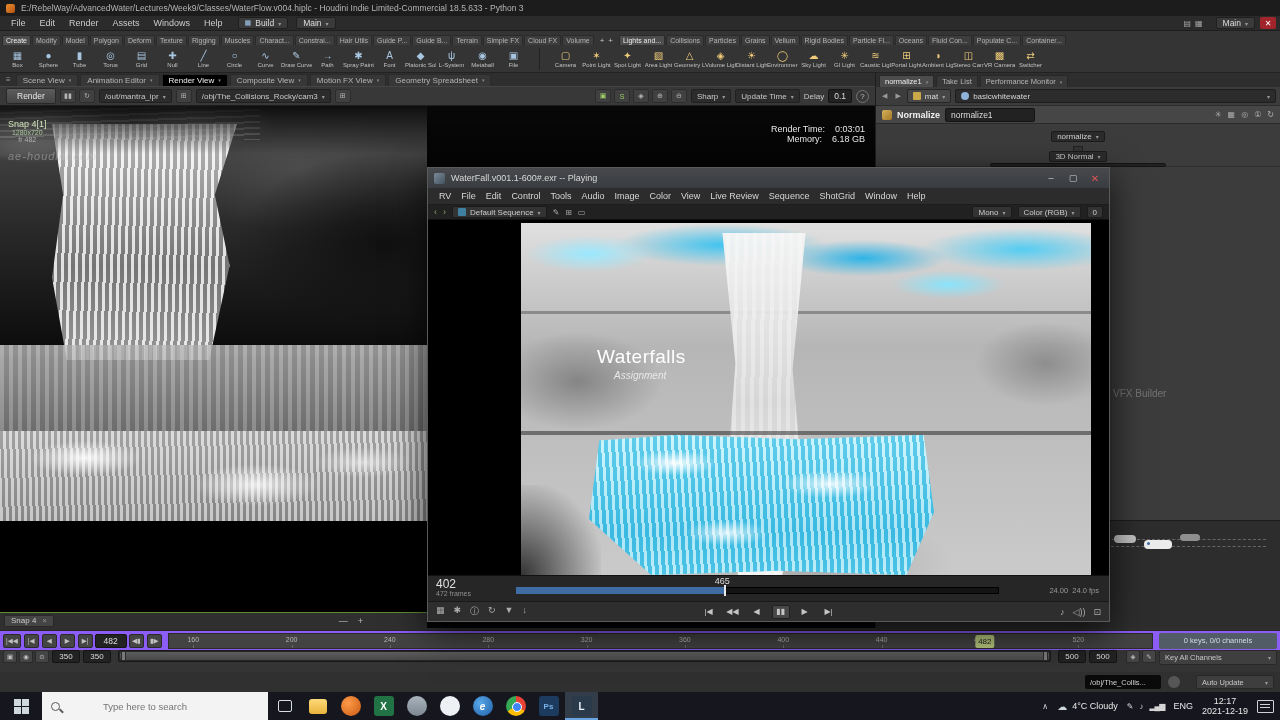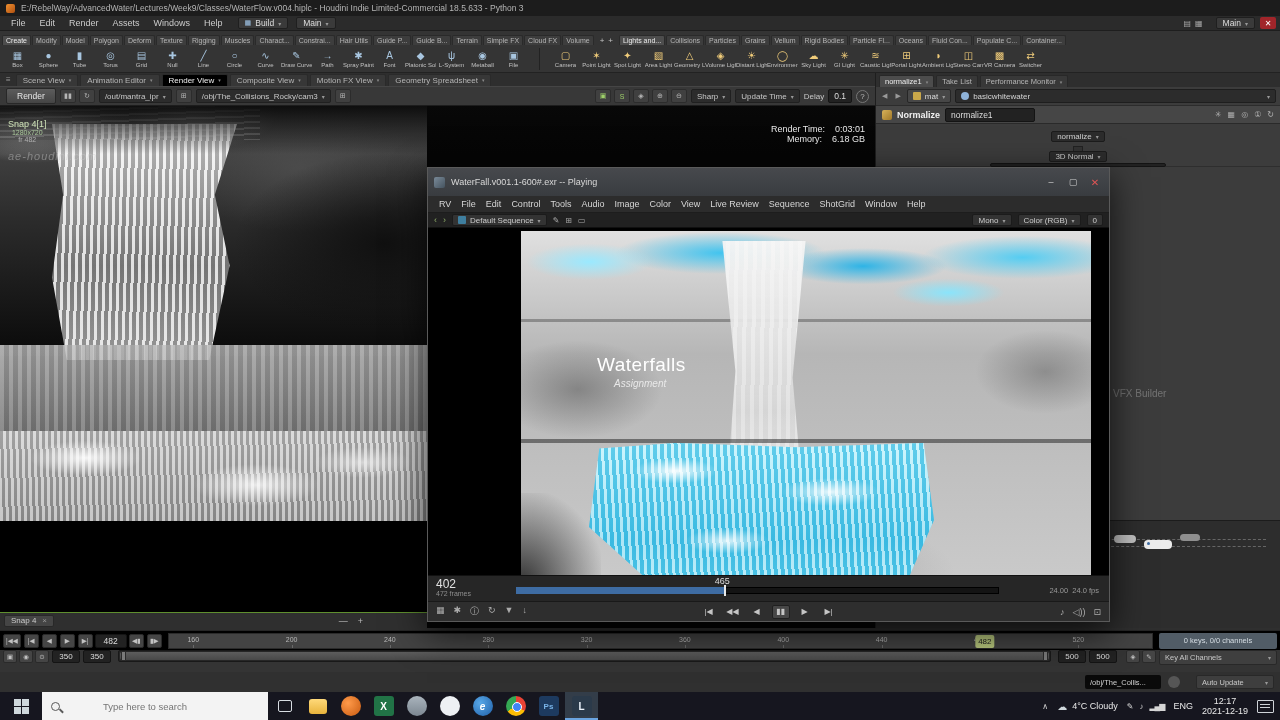--- a/index.html
+++ b/index.html
@@ -116,21 +116,21 @@
 .rp-dd{display:flex;align-items:center;gap:4px;background:#2c2c2c;border:1px solid #1c1c1c;border-radius:2px;font-size:8px;color:#d0d0d0;padding:0 5px;height:13px;}
 .rp-op{font-size:8px;color:#aaa;background:#333;border:1px solid #222;padding:0 2px;height:13px;line-height:13px;}
 .rp-path{width:176px;font-size:7.5px;white-space:nowrap;overflow:hidden;height:13px;line-height:11px;}
 .rp-body{height:352px;border-top:1px solid #2e2e2e;margin-top:4px;}
 .network{position:absolute;left:0;top:447px;width:405px;height:108px;background:#2d2d2d;border-top:1px solid #1c1c1c;overflow:hidden;}
 .wire{position:absolute;border-top:1px dashed rgba(160,160,160,.5);}
 .nnode{position:absolute;border-radius:4px;}
 .nnode .dot{position:absolute;left:3px;top:2px;width:3px;height:3px;border-radius:50%;background:#3e6ca3;}
 
 
-.playbar{left:0;top:630px;width:1280px;height:20px;background:#000000;display:flex;align-items:center;gap:2px;padding:0 3px;border-top:1px solid #262626;z-index:2;}
+.playbar{left:0;top:630px;width:1280px;height:20px;background:#8b5cf6;display:flex;align-items:center;gap:2px;padding:0 3px;border-top:1px solid #262626;z-index:2;}
 .tbtn{min-width:15px;height:14px;background:#454545;border:1px solid #2a2a2a;border-radius:2px;color:#c2c2c2;font-size:6.5px;display:flex;align-items:center;justify-content:center;padding:0 2px;}
 .tbtn.sm{min-width:14px;height:13px;}
 .frame-field{min-width:32px;text-align:center;}
 .ruler{position:relative;flex:1;height:16px;background:#434343;border:1px solid #2b2b2b;margin:0 4px;overflow:hidden;}
 .tick{position:absolute;top:2px;transform:translateX(-50%);font-size:7px;color:#b8b8b8;}
 .tickline{position:absolute;top:11px;height:4px;width:1px;background:#6a6a6a;}
 .marker{position:absolute;top:1px;transform:translateX(-50%);background:#b9c97e;color:#1d1d1d;font-size:8px;padding:0 3px;border-radius:2px;height:13px;line-height:13px;}
 .keysbox{width:118px;height:16px;background:#515c66;color:#d5dde3;font-size:7.5px;display:flex;align-items:center;justify-content:center;border-radius:2px;}
 .rangebar{left:0;top:650px;width:1280px;height:22px;background:#343434;display:flex;align-items:flex-start;gap:3px;padding:0 3px;z-index:2;}
 #rb-icons{display:flex;gap:2px;}
@@ -139,21 +139,21 @@
 .range-fill{position:absolute;left:1px;right:1px;top:1px;bottom:1px;background:linear-gradient(180deg,#5d5d5d,#484848);border-radius:2px;}
 .range-handle{position:absolute;top:0;width:5px;height:10px;background:#7a7a7a;border:1px solid #2a2a2a;}
 .keyall{width:118px;height:15px;background:#3f3f3f;border:1px solid #282828;color:#c8c8c8;font-size:7.5px;display:flex;align-items:center;justify-content:space-between;padding:0 5px;border-radius:2px;}
 .statusstrip{left:0;top:672px;width:1280px;height:20px;background:#303030;z-index:2;}
 .obj-pill{position:absolute;left:1085px;top:3px;width:76px;height:14px;background:#0a0a0a;color:#cfcfcf;font-size:7.5px;display:flex;align-items:center;padding:0 5px;border-radius:2px;white-space:nowrap;overflow:hidden;}
 .status-circle{position:absolute;left:1168px;top:4px;width:12px;height:12px;border-radius:50%;background:#565656;}
 .autoupdate{position:absolute;left:1196px;top:3px;width:78px;height:14px;background:#3e3e3e;border:1px solid #282828;color:#c8c8c8;font-size:7.5px;display:flex;align-items:center;justify-content:space-between;padding:0 5px;border-radius:2px;}
 
 
 .rvwin{left:427px;top:167px;width:683px;height:455px;background:#2f2f2f;border:1px solid #5a5a5a;box-shadow:0 10px 34px rgba(0,0,0,.75);z-index:30;display:flex;flex-direction:column;}
-.rv-titlebar{height:28px;background:linear-gradient(180deg,#47494d,#393c40);display:flex;align-items:center;padding:0 6px;gap:6px;}
+.rv-titlebar{height:20px;background:linear-gradient(180deg,#47494d,#393c40);display:flex;align-items:center;padding:0 6px;gap:6px;}
 .rv-app-icon{width:11px;height:11px;background:linear-gradient(135deg,#7a8a99,#45535f);border-radius:2px;}
 .rv-title{font-size:9px;color:#d8d8d8;flex:1;white-space:nowrap;overflow:hidden;}
 .rv-ctrl{width:16px;text-align:center;font-size:9px;color:#cfcfcf;}
 .rv-ctrl.close{color:#e05555;font-size:10px;}
 .rv-menubar{height:17px;background:#2c2c2c;display:flex;align-items:center;padding:0 6px;border-bottom:1px solid #1d1d1d;}
 .rv-menu-item{font-size:9px;color:#d6d6d6;padding:0 5px;white-space:nowrap;}
 .rv-toolbar{height:15px;background:#212121;display:flex;align-items:center;gap:6px;padding:0 6px;border-bottom:1px solid #101010;}
 .rv-tb-arrow{color:#8fae6a;font-size:9px;}
 .rv-dd{display:flex;align-items:center;gap:4px;background:#333;border:1px solid #1b1b1b;border-radius:2px;color:#ccc;font-size:8px;padding:0 5px;height:12px;white-space:nowrap;}
 .rv-dd .sq{width:8px;height:8px;background:#3f7f9f;border-radius:1px;}

